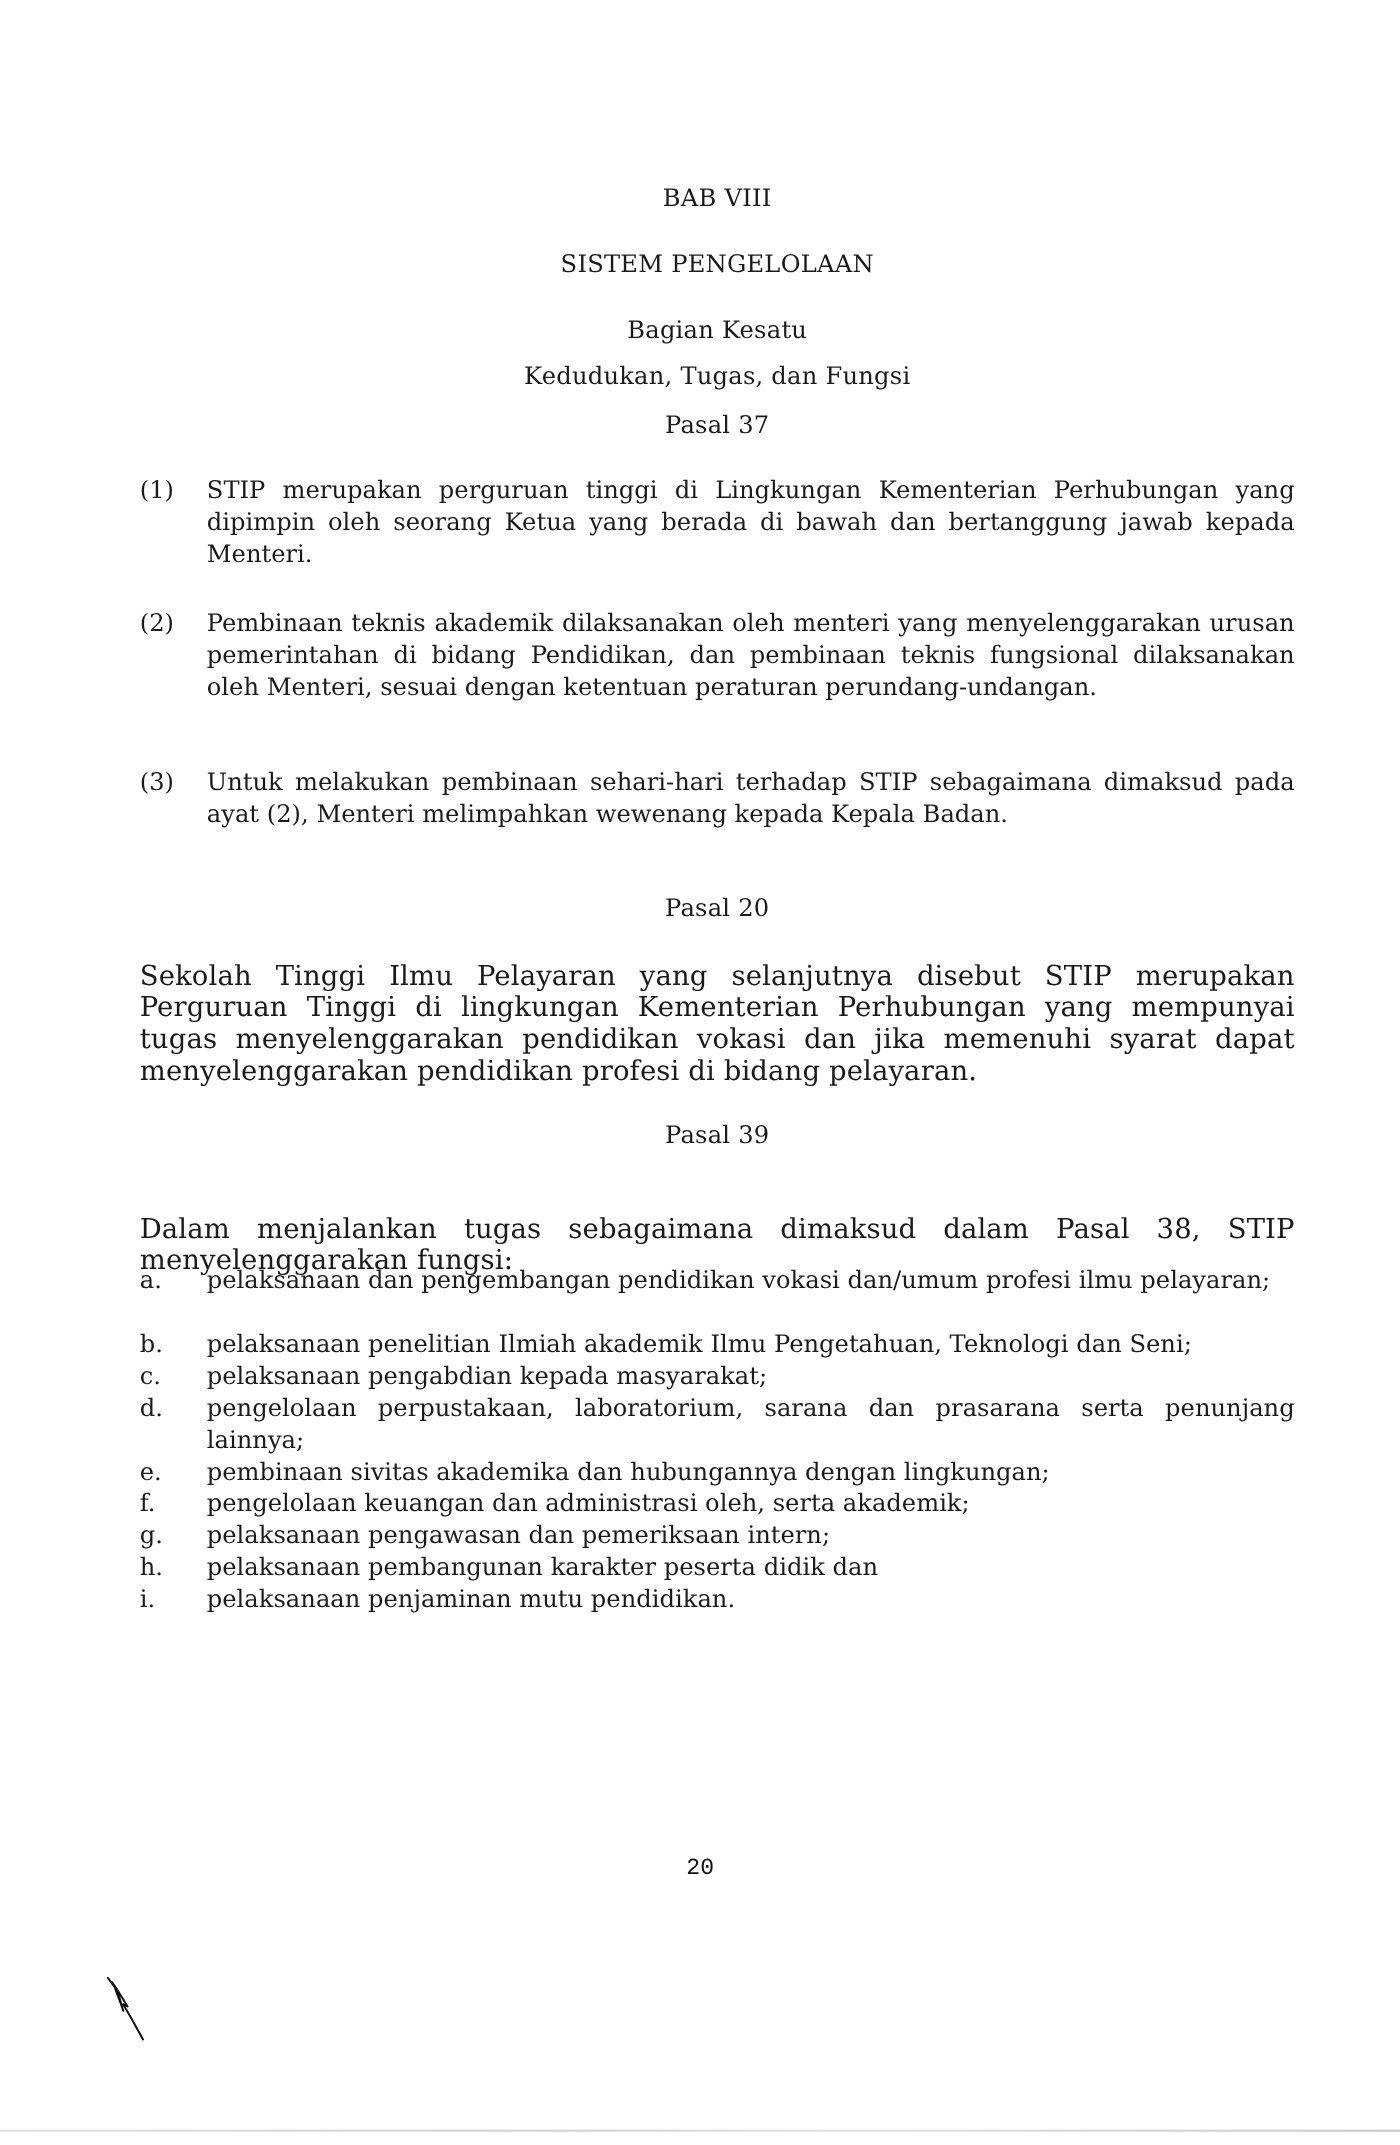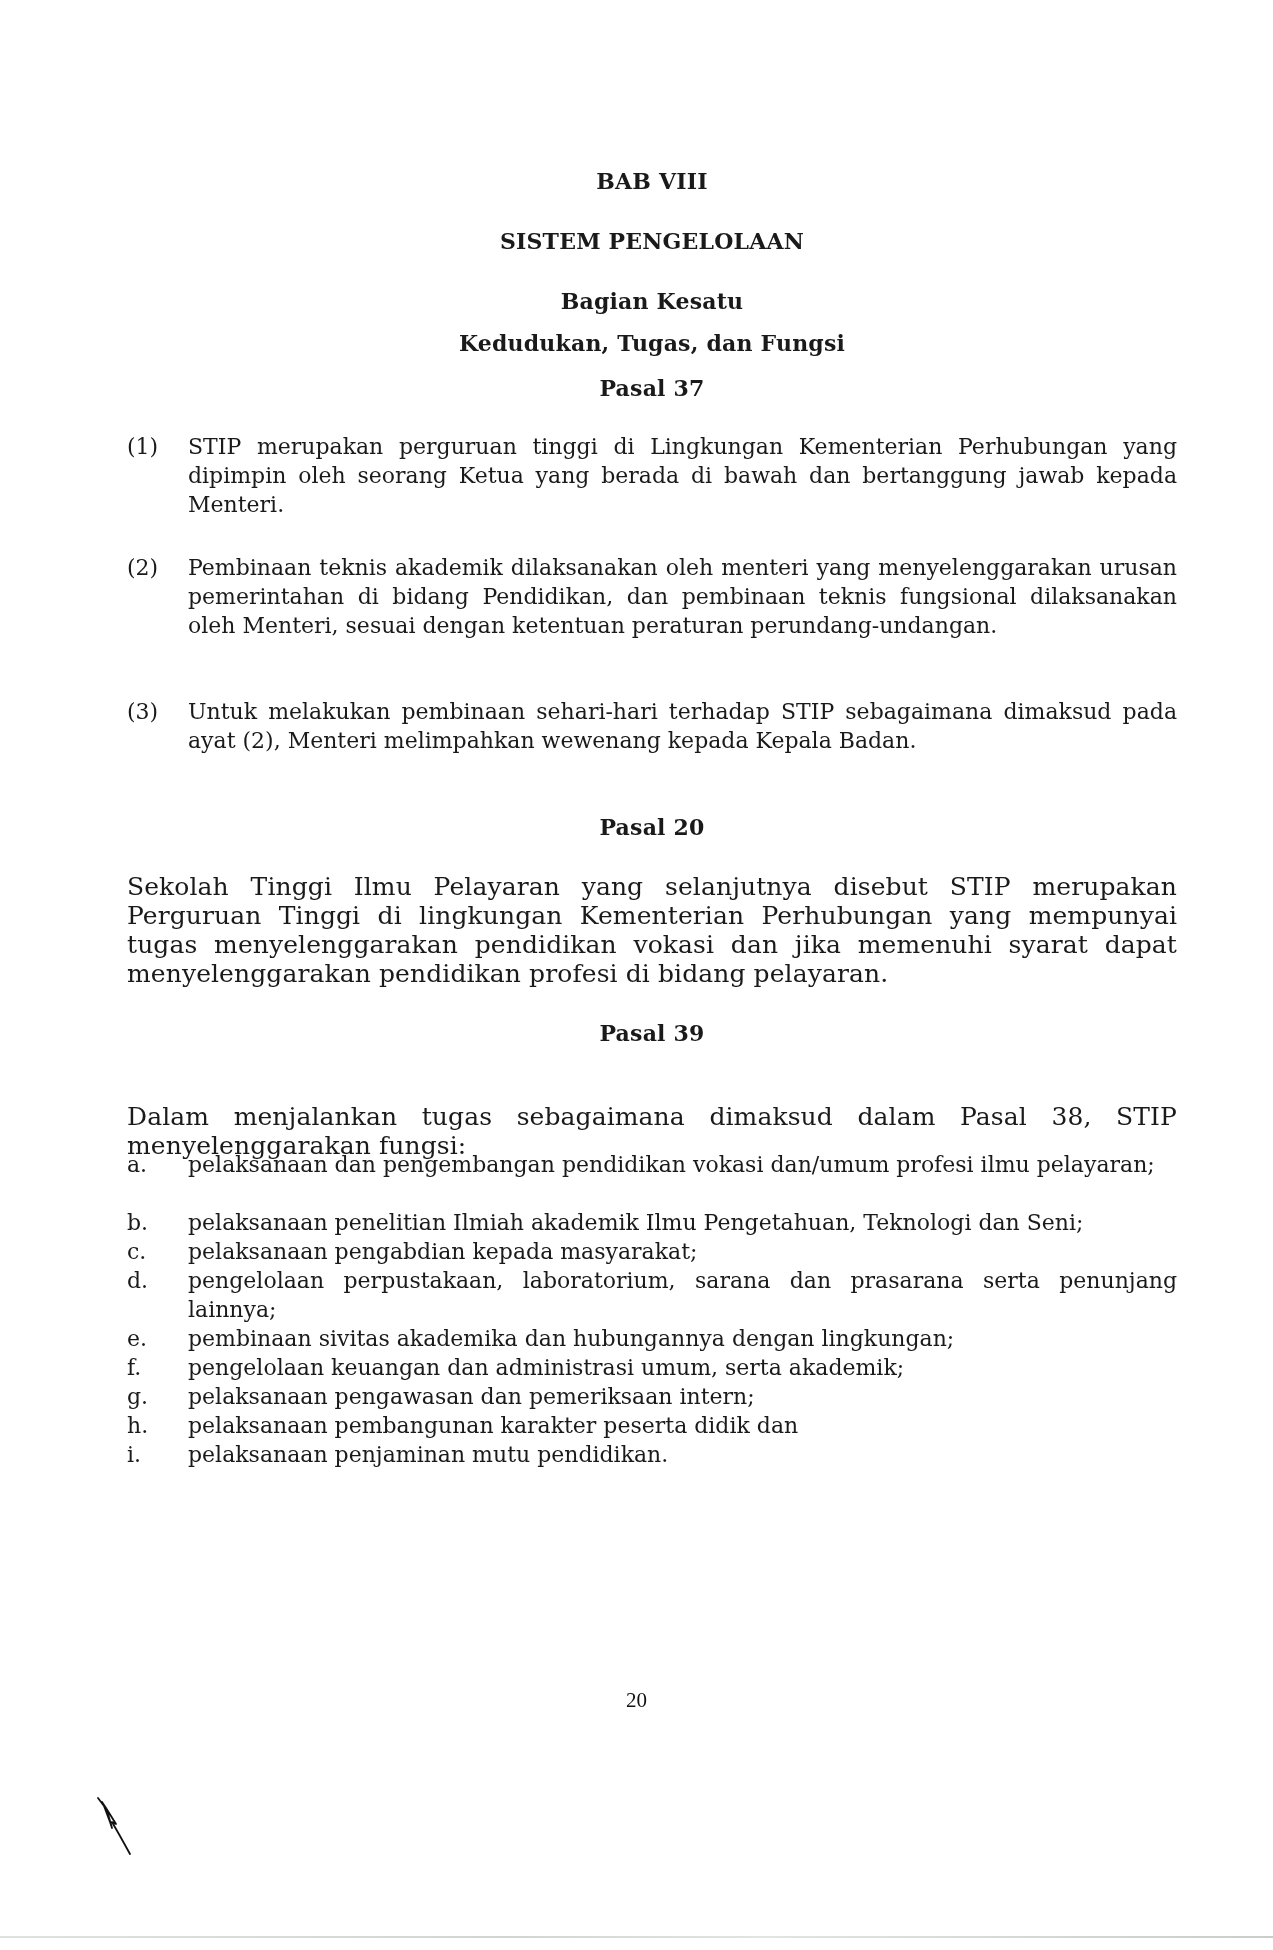--- a/index.html
+++ b/index.html
@@ -22,21 +22,20 @@
       width: 1050px;
     }
     .center {
       text-align: center;
       font-size: 22px;
       line-height: 30px;
       position: absolute;
       left: 0;
       width: 1050px;
       letter-spacing: 0.2px;
-      font-weight: bold;
     }
     .para {
       position: absolute;
       left: 0;
       width: 1050px;
       font-size: 25px;
       line-height: 29px;
       text-align: justify;
       text-align-last: left;
       letter-spacing: 0.1px;
@@ -58,21 +57,21 @@
       margin-left: 61px;
       text-align: justify;
       text-align-last: left;
     }
     .page-number {
       position: absolute;
       left: 0;
       width: 1273px;
       top: 1688px;
       text-align: center;
-      font-family: Liberation Serif, serif;
+      font-family: Liberation Mono, monospace;
       font-size: 21px;
       color: #111;
     }
     .initials {
       position: absolute;
       left: 90px;
       top: 1792px;
       width: 60px;
       height: 70px;
     }
@@ -136,21 +135,21 @@
   <div class="item" style="top:1266px;">
     <span class="num">d.</span>
     <div class="txt">pengelolaan perpustakaan, laboratorium, sarana dan prasarana serta penunjang lainnya;</div>
   </div>
   <div class="item" style="top:1324px;">
     <span class="num">e.</span>
     <div class="txt">pembinaan sivitas akademika dan hubungannya dengan lingkungan;</div>
   </div>
   <div class="item" style="top:1353px;">
     <span class="num">f.</span>
-    <div class="txt">pengelolaan keuangan dan administrasi umum, serta akademik;</div>
+    <div class="txt">pengelolaan keuangan dan administrasi oleh, serta akademik;</div>
   </div>
   <div class="item" style="top:1382px;">
     <span class="num">g.</span>
     <div class="txt">pelaksanaan pengawasan dan pemeriksaan intern;</div>
   </div>
   <div class="item" style="top:1411px;">
     <span class="num">h.</span>
     <div class="txt">pelaksanaan pembangunan karakter peserta didik dan</div>
   </div>
   <div class="item" style="top:1440px;">

